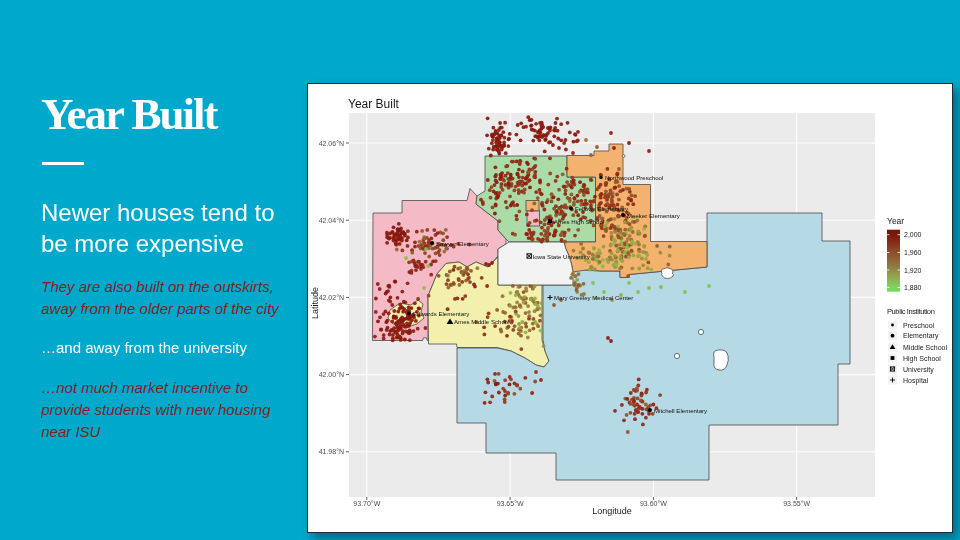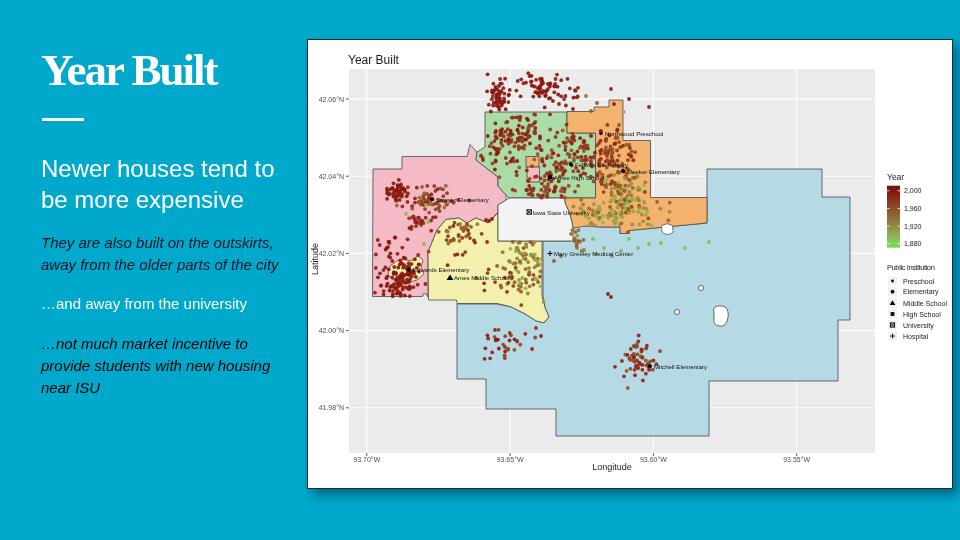--- a/index.html
+++ b/index.html
@@ -1,30 +1,30 @@
 <!DOCTYPE html>
 <html><head><meta charset="utf-8">
 <style>
 html,body{margin:0;padding:0;width:960px;height:540px;overflow:hidden;}
 body{background:#00a9cb;-webkit-font-smoothing:antialiased;font-family:"Liberation Sans",sans-serif;position:relative;}
-.abs{position:absolute;}
+.abs{position:absolute;margin-top:44px;}
 </style></head>
 <body>
 
 <div class="abs" style="left:41px;top:44px;color:#fff;font-family:'Liberation Serif',serif;font-weight:bold;font-size:45px;letter-spacing:-2px;">Year Built</div>
 
 <div class="abs" style="left:42px;top:117.5px;width:42px;height:3.5px;background:#fff;"></div>
 
 <div class="abs" style="left:41px;top:154px;width:260px;color:#fff;font-size:24px;line-height:30.5px;">Newer houses tend to be more expensive</div>
 
-<div class="abs" style="left:41px;top:232px;width:268px;color:#0f172a;font-size:15px;line-height:22px;font-style:italic;">They are also built on the outskirts, away from the older parts of the city</div>
+<div class="abs" style="left:41px;top:232px;width:268px;color:#7f1d1d;font-size:15px;line-height:22px;font-style:italic;">They are also built on the outskirts, away from the older parts of the city</div>
 
 <div class="abs" style="left:41px;top:293px;width:268px;color:#fff;font-size:15px;line-height:22px;">…and away from the university</div>
 
-<div class="abs" style="left:41px;top:333px;width:240px;color:#000000;font-size:15px;line-height:22px;font-style:italic;">…not much market incentive to provide students with new housing near ISU</div>
+<div class="abs" style="left:41px;top:333px;width:240px;color:#7f1d1d;font-size:15px;line-height:22px;font-style:italic;">…not much market incentive to provide students with new housing near ISU</div>
 
 <div class="abs" style="left:307px;top:39px;width:644px;height:448px;background:#fff;border:1px solid #1b2a33;box-shadow:5px 6px 10px rgba(0,40,60,0.5);">
 <svg width="644" height="448" viewBox="0 0 644 448" style="display:block">
 
 <text x="40" y="23.5" font-size="12" fill="#1a1a1a">Year Built</text>
 
 <rect x="41" y="29" width="526" height="384" fill="#ebebeb"></rect>
 <g stroke="#ffffff" stroke-width="1.1">
 <line x1="58.8" y1="29" x2="58.8" y2="413"></line>
 <line x1="202.1" y1="29" x2="202.1" y2="413"></line>

